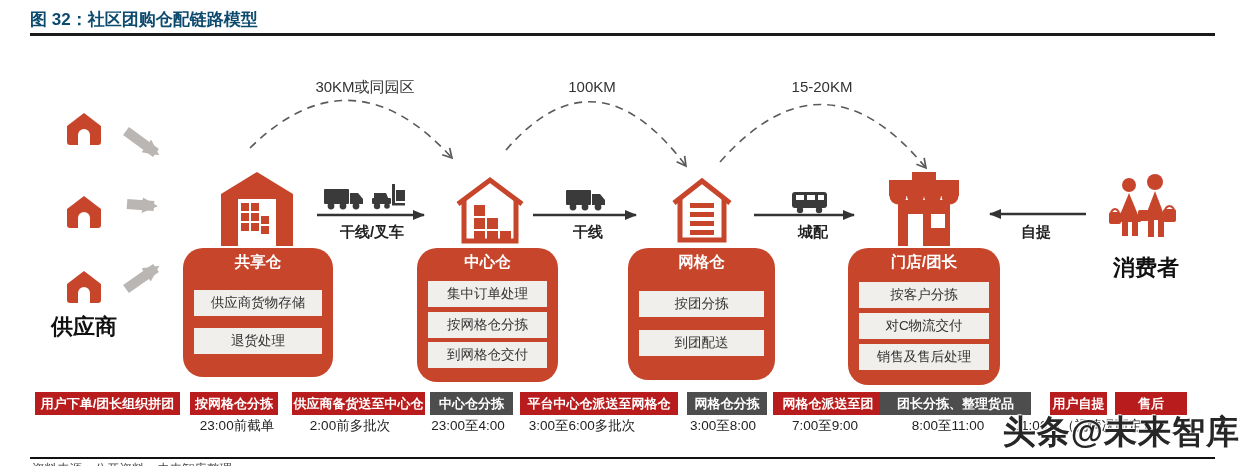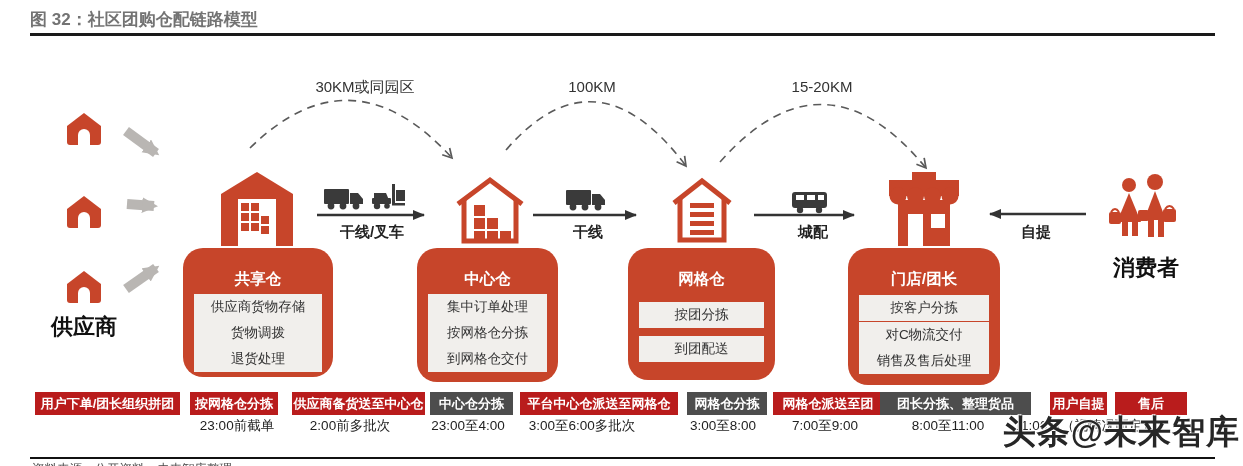--- a/index.html
+++ b/index.html
@@ -1,32 +1,32 @@
 <!DOCTYPE html>
 <html><head>
 <meta charset="utf-8">
 <style>
   html,body{margin:0;padding:0;}
   body{width:1243px;height:466px;overflow:hidden;background:#ffffff;
        font-family:"Liberation Sans","DejaVu Sans",sans-serif;position:relative;}
   .stage{position:absolute;inset:0;width:1243px;height:466px;}
 
-  .fig-title{position:absolute;left:30px;top:8px;font-size:17px;font-weight:700;color:#737373;text-align:center;}
+  .fig-title{position:absolute;left:30px;top:8px;font-size:17px;font-weight:700;color:#0c4a6e;text-align:center;}
   .title-rule{position:absolute;left:30px;top:33px;width:1185px;height:3px;background:#1a1a1a;}
 
   .overlay{position:absolute;left:0;top:0;pointer-events:none;z-index:1;}
 
   .dist-label{position:absolute;top:78px;transform:translateX(-50%);font-size:15px;color:#333;font-weight:500;white-space:nowrap;z-index:2;}
   .trans-label{position:absolute;top:223px;transform:translateX(-50%);font-size:15px;color:#222;font-weight:600;white-space:nowrap;z-index:2;}
   .actor-label{position:absolute;transform:translateX(-50%);font-size:22px;font-weight:700;color:#111;white-space:nowrap;z-index:2;}
 
   .icon{position:absolute;z-index:2;line-height:0;}
 
   .node{position:absolute;background:#c7452a;border-radius:20px;display:flex;flex-direction:column;z-index:2;}
-  .node-title{color:#fff;font-weight:700;font-size:15.5px;text-align:center;padding-top:21px;}
+  .node-title{color:#fff;font-weight:700;font-size:15.5px;text-align:center;padding-top:4px;}
   .node-items{flex:1;display:flex;flex-direction:column;justify-content:space-evenly;padding:4px 11px 10px;}
   .node-item{background:#f1efec;color:#333;font-size:13.5px;height:26px;line-height:26px;text-align:center;white-space:nowrap;overflow:hidden;}
 
   .seg{position:absolute;top:392px;height:23px;line-height:23px;text-align:center;color:#fff;
        font-size:13px;font-weight:700;white-space:nowrap;overflow:hidden;z-index:2;}
   .seg-red{background:#b91c1c;}
   .seg-dark{background:#4d4d4d;}
   .time{position:absolute;top:417px;transform:translateX(-50%);font-size:13.5px;color:#222;white-space:nowrap;z-index:2;}
 
   .watermark{position:absolute;top:410px;right:3px;font-size:33px;font-weight:700;color:#262626;
@@ -218,21 +218,20 @@
       <path d="M58 37 q4.5 -6 9 0" fill="none" stroke="#c7452a" stroke-width="2"></path>
       <rect x="31" y="38" width="11" height="11" rx="2"></rect>
     </svg>
   </span>
   <div class="actor-label" style="left:1146px;top:253px">消费者</div>
 
   <div class="node" style="left:183px;top:248px;width:150px;height:129px">
     <div class="node-title">共享仓</div>
     <div class="node-items">
       <div class="node-item">供应商货物存储</div>
-      <div class="node-item">货物调拨</div>
       <div class="node-item">退货处理</div>
     </div>
   </div>
 
   <div class="node" style="left:628px;top:248px;width:147px;height:132px">
     <div class="node-title">网格仓</div>
     <div class="node-items">
       <div class="node-item">按团分拣</div>
       <div class="node-item">到团配送</div>
     </div>

